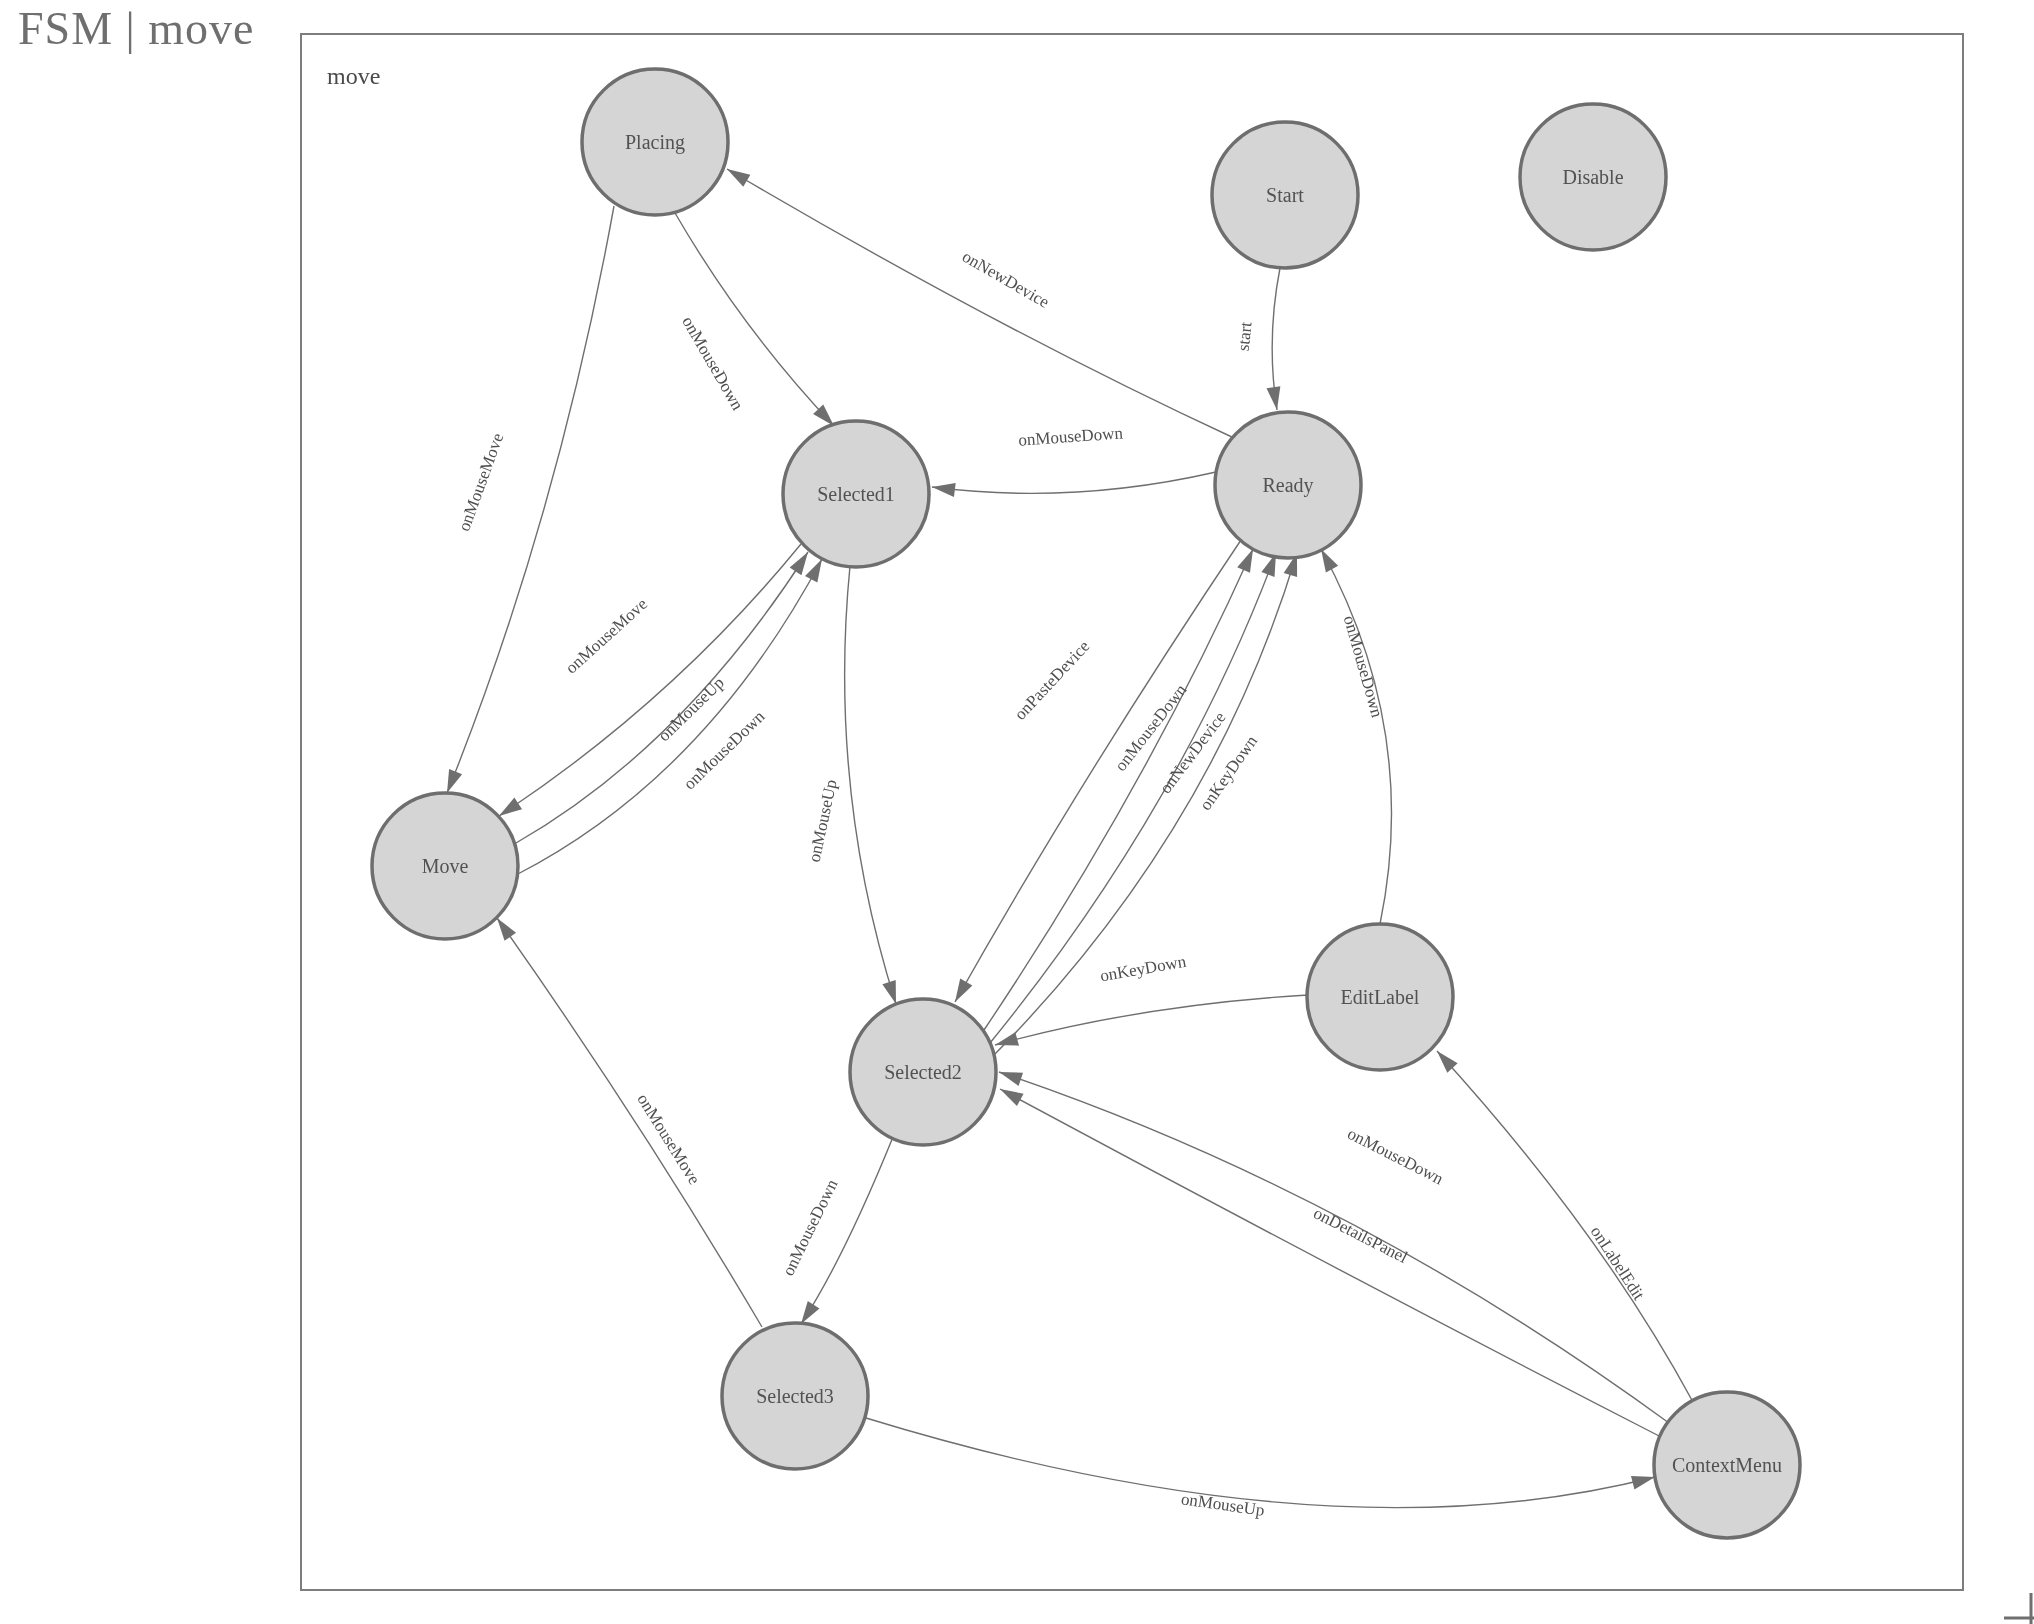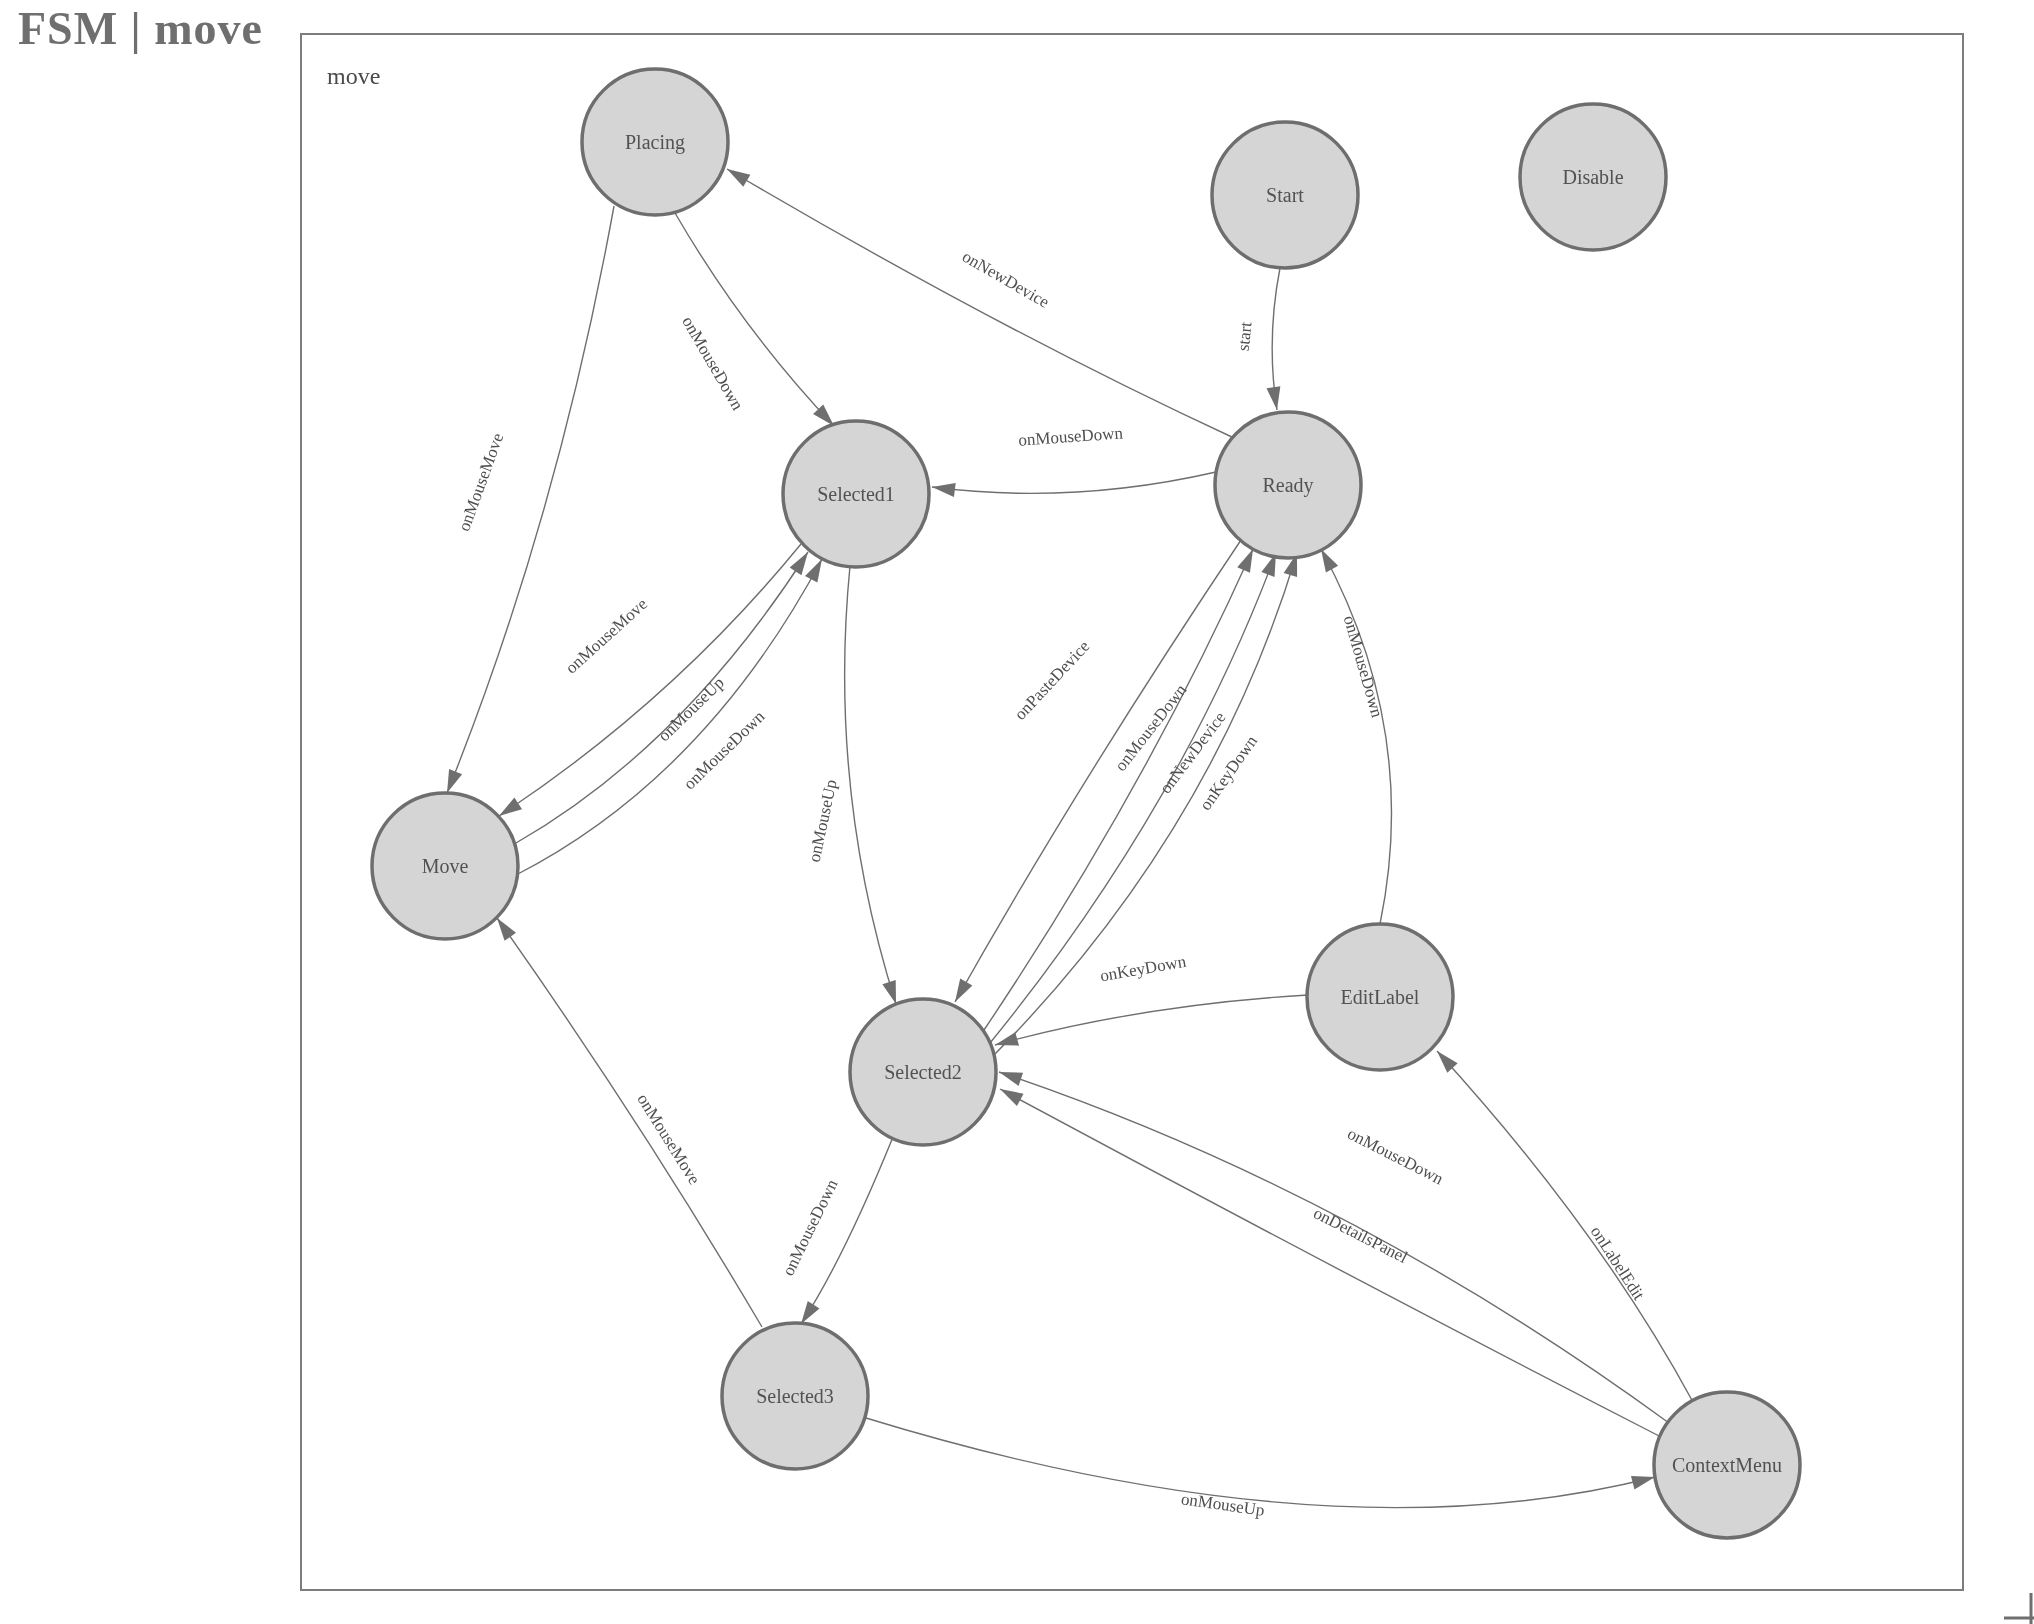--- a/index.html
+++ b/index.html
@@ -1,19 +1,19 @@
 <!DOCTYPE html>
 <html><head>
 <meta charset="utf-8">
 <style>
   html,body{margin:0;padding:0;background:#ffffff;width:2034px;height:1624px;overflow:hidden;}
   body{font-family:"Liberation Serif","DejaVu Serif",serif;}
   #page-title{
     position:absolute;left:18px;top:2px;margin:0;
-    font-size:46px;font-weight:bold;color:#6f6f6f;letter-spacing:1px;
+    font-size:46px;font-weight:normal;color:#6f6f6f;letter-spacing:1px;
     font-family:"Liberation Serif","DejaVu Serif",serif;
   }
   #fsm-canvas{position:absolute;left:0;top:0;}
   .frame{fill:none;stroke:#7d7d7d;stroke-width:2px;}
   .frame-label{font-size:24px;fill:#4a4a4a;}
   .edge{fill:none;stroke:#6f6f6f;stroke-width:1.4px;}
   .edge-label{font-size:17px;fill:#4f4f4f;text-anchor:middle;}
   .node circle{fill:#d5d5d5;stroke:#6e6e6e;stroke-width:3.5px;}
   .node text{font-size:20px;fill:#525252;text-anchor:middle;}
   .corner-mark{stroke:#6f6f6f;stroke-width:3px;}

